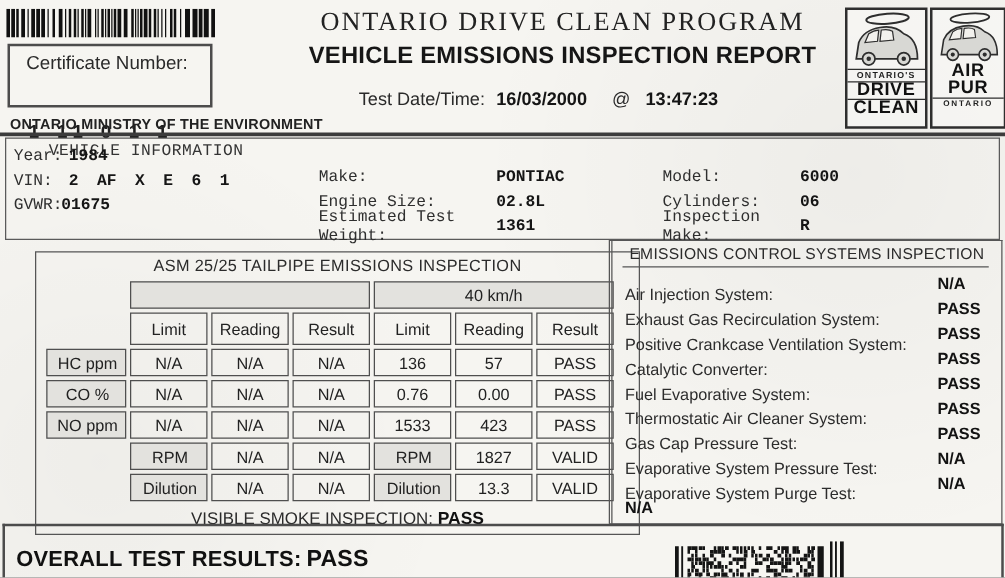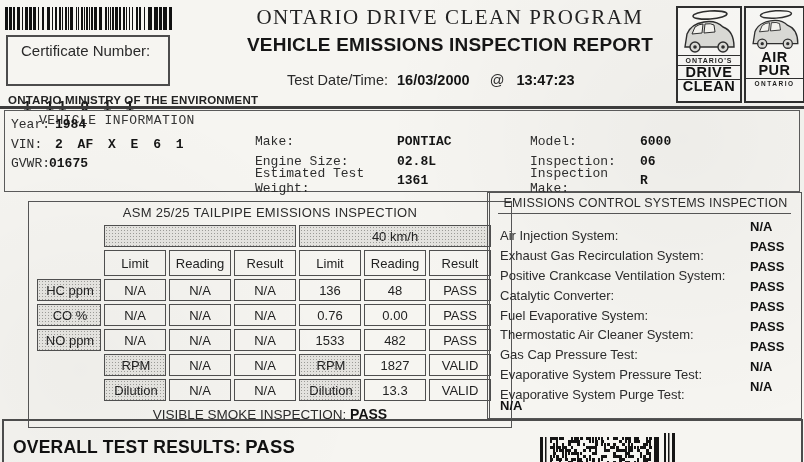--- a/index.html
+++ b/index.html
@@ -187,21 +187,21 @@
       <span class="lab">Make:</span>
         <span class="val">PONTIAC</span>
       <span class="lab">Engine Size:</span>
         <span class="val">02.8L</span>
       <span class="lab">Estimated Test Weight:</span>
         <span class="val">1361</span>
     </div>
     <div class="abs vcol vc3">
       <span class="lab">Model:</span>
         <span class="val">6000</span>
-      <span class="lab">Inspection:</span>
+      <span class="lab">Cylinders:</span>
         <span class="val">06</span>
       <span class="lab">Inspection Make:</span>
         <span class="val">R</span>
     </div>
   </div>
 
   <div class="abs lpanel">
     <div class="abs ltitle">ASM 25/25 TAILPIPE EMISSIONS INSPECTION</div>
     <table class="asm">
       <colgroup>
@@ -227,39 +227,39 @@
         <td>Limit</td>
         <td>Reading</td>
         <td>Result</td>
       </tr>
       <tr>
         <td class="shade lbl">HC ppm</td>
         <td>N/A</td>
         <td>N/A</td>
         <td>N/A</td>
         <td>136</td>
-        <td>48</td>
+        <td>57</td>
         <td>PASS</td>
       </tr>
       <tr>
         <td class="shade lbl">CO %</td>
         <td>N/A</td>
         <td>N/A</td>
         <td>N/A</td>
         <td>0.76</td>
         <td>0.00</td>
         <td>PASS</td>
       </tr>
       <tr>
         <td class="shade lbl">NO ppm</td>
         <td>N/A</td>
         <td>N/A</td>
         <td>N/A</td>
         <td>1533</td>
-        <td>482</td>
+        <td>423</td>
         <td>PASS</td>
       </tr>
       <tr>
         <td class="ghost"></td>
         <td class="shade lbl">RPM</td>
         <td>N/A</td>
         <td>N/A</td>
         <td class="shade lbl">RPM</td>
         <td>1827</td>
         <td>VALID</td>

